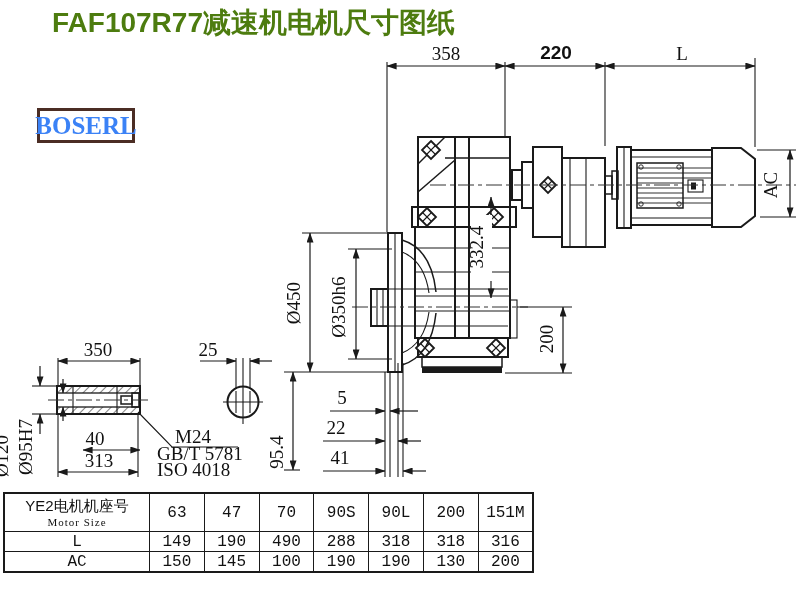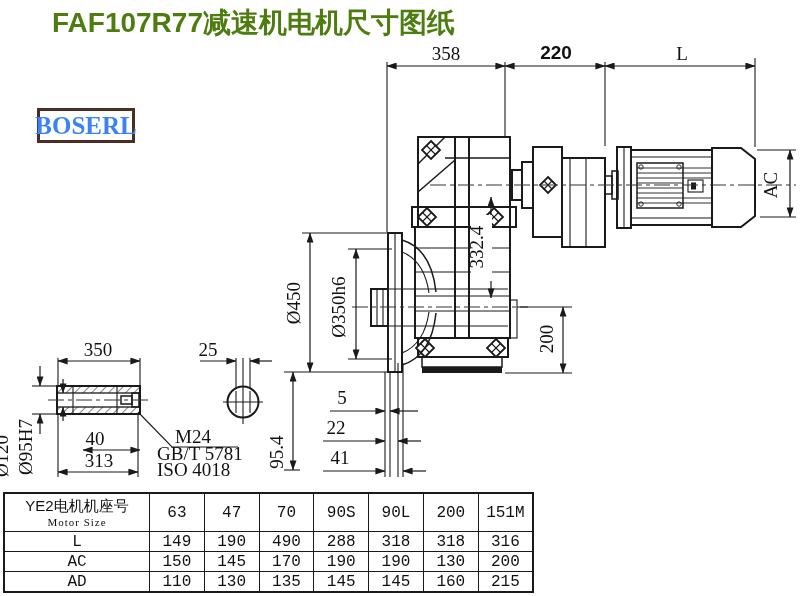--- a/index.html
+++ b/index.html
@@ -290,32 +290,22 @@
       <td>490</td>
       <td>288</td>
       <td>318</td>
       <td>318</td>
       <td>316</td>
     </tr>
     <tr class="drow">
       <td>AC</td>
       <td>150</td>
       <td>145</td>
-      <td>170</td>
+      <td>100</td>
       <td>190</td>
       <td>190</td>
       <td>130</td>
       <td>200</td>
     </tr>
-    <tr class="drow">
-      <td>AD</td>
-      <td>110</td>
-      <td>130</td>
-      <td>135</td>
-      <td>145</td>
-      <td>145</td>
-      <td>160</td>
-      <td>215</td>
-    </tr>
   </tbody>
     </table>
 
 </div>
 
 </body></html>

